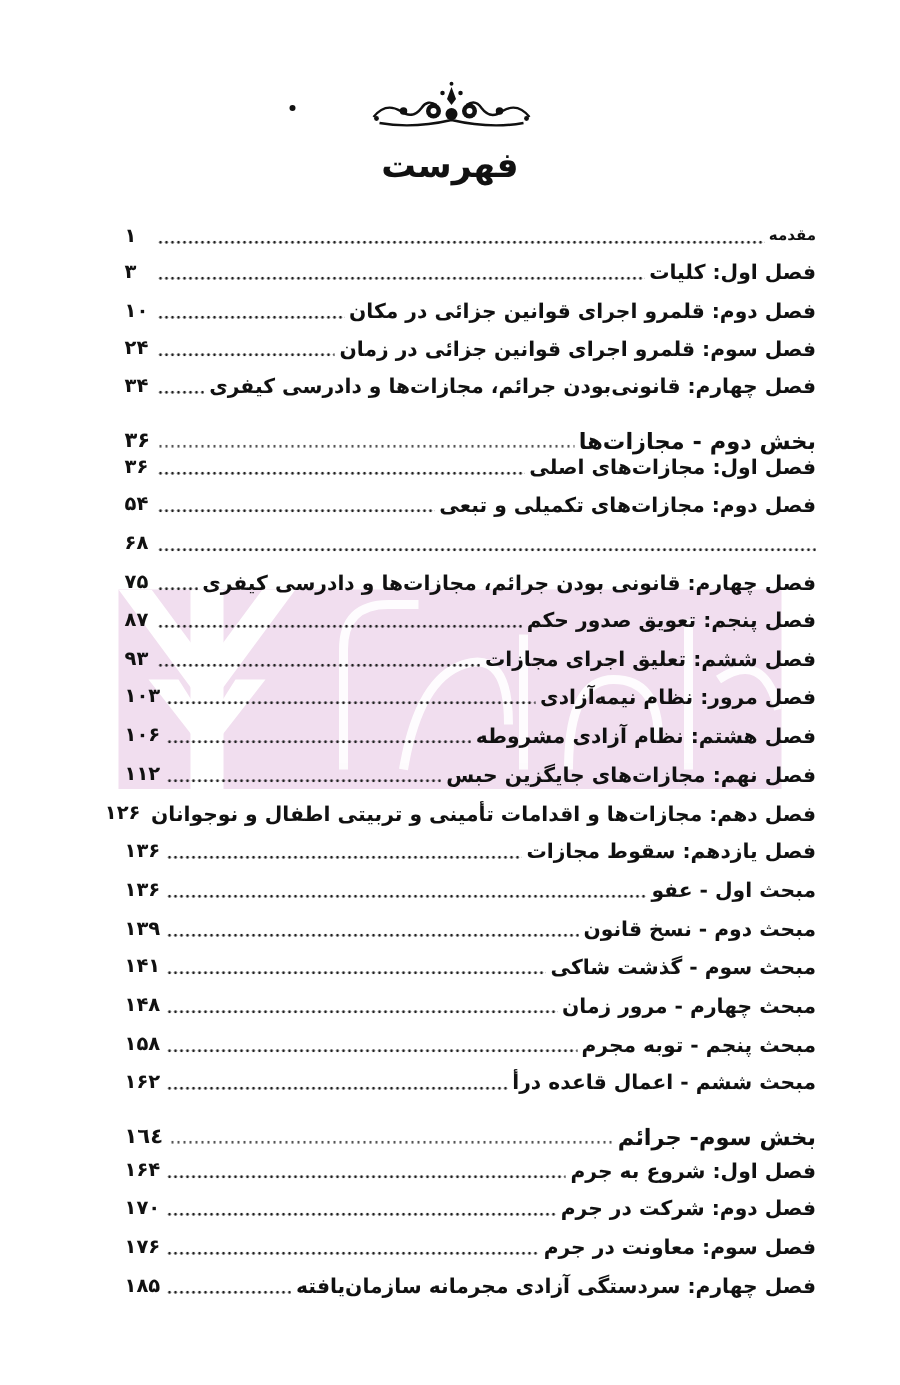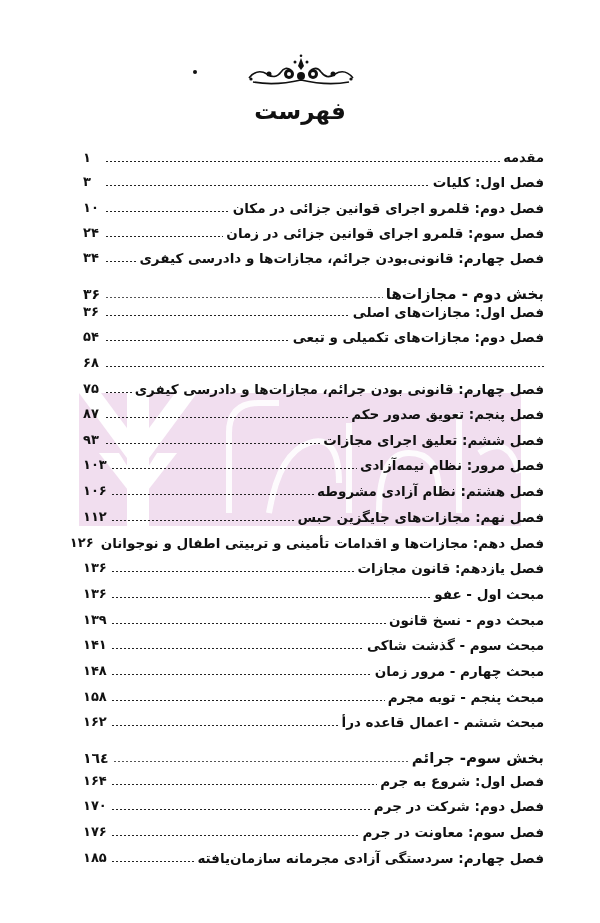--- a/index.html
+++ b/index.html
@@ -10,21 +10,21 @@
   .watermark svg { position:absolute; left:0; top:0; }
   .top-dot { position:absolute; left:193px; top:70px; width:4px; height:4px; border-radius:50%; background:#111; }
   .ornament { position:absolute; left:245px; top:54px; width:112px; height:34px; }
   .title { position:absolute; left:0; width:600px; top:98px; text-align:center;
            font-size:23px; font-weight:bold; direction:rtl; }
   .toc { position:absolute; left:83px; width:461px; top:0; z-index:1; }
   .row { position:absolute; left:0; width:461px; height:24px; display:flex;
          flex-direction:row-reverse; align-items:flex-end; direction:ltr; }
   .row .label { direction:rtl; white-space:nowrap; font-size:13.5px; font-weight:bold;
                 padding-left:3px; line-height:18px; }
-  .row.small .label { font-size:13px; }
+  .row.small .label { font-size:10px; }
   .row.section .label { font-size:15px; }
   .row .leader { flex:1; height:12px; margin-bottom:4px;
                  background-image:radial-gradient(circle, #222 0.9px, transparent 1.1px);
                  background-size:4px 3px; background-repeat:repeat-x; background-position:left bottom; }
   .row.section .leader { background-image:radial-gradient(circle, #555 0.7px, transparent 0.9px); }
   .row .page { direction:rtl; white-space:nowrap; font-size:13px; font-weight:bold;
                padding-right:4px; min-width:18px; text-align:left; line-height:18px; }
   .row.section .page { font-size:14px; }
 </style>
 </head>
@@ -155,21 +155,21 @@
       <span class="label">فصل نهم: مجازات‌های جایگزین حبس</span>
       <span class="leader"></span>
       <span class="page">۱۱۲</span>
     </div>
     <div class="row" style="top: 528px;">
       <span class="label">فصل دهم: مجازات‌ها و اقدامات تأمینی و تربیتی اطفال و نوجوانان</span>
       <span class="leader"></span>
       <span class="page">۱۲۶</span>
     </div>
     <div class="row" style="top: 553px;">
-      <span class="label">فصل یازدهم: قانون مجازات</span>
+      <span class="label">فصل یازدهم: سقوط مجازات</span>
       <span class="leader"></span>
       <span class="page">۱۳۶</span>
     </div>
     <div class="row" style="top: 579px;">
       <span class="label">مبحث اول - عفو</span>
       <span class="leader"></span>
       <span class="page">۱۳۶</span>
     </div>
     <div class="row" style="top: 605px;">
       <span class="label">مبحث دوم - نسخ قانون</span>

